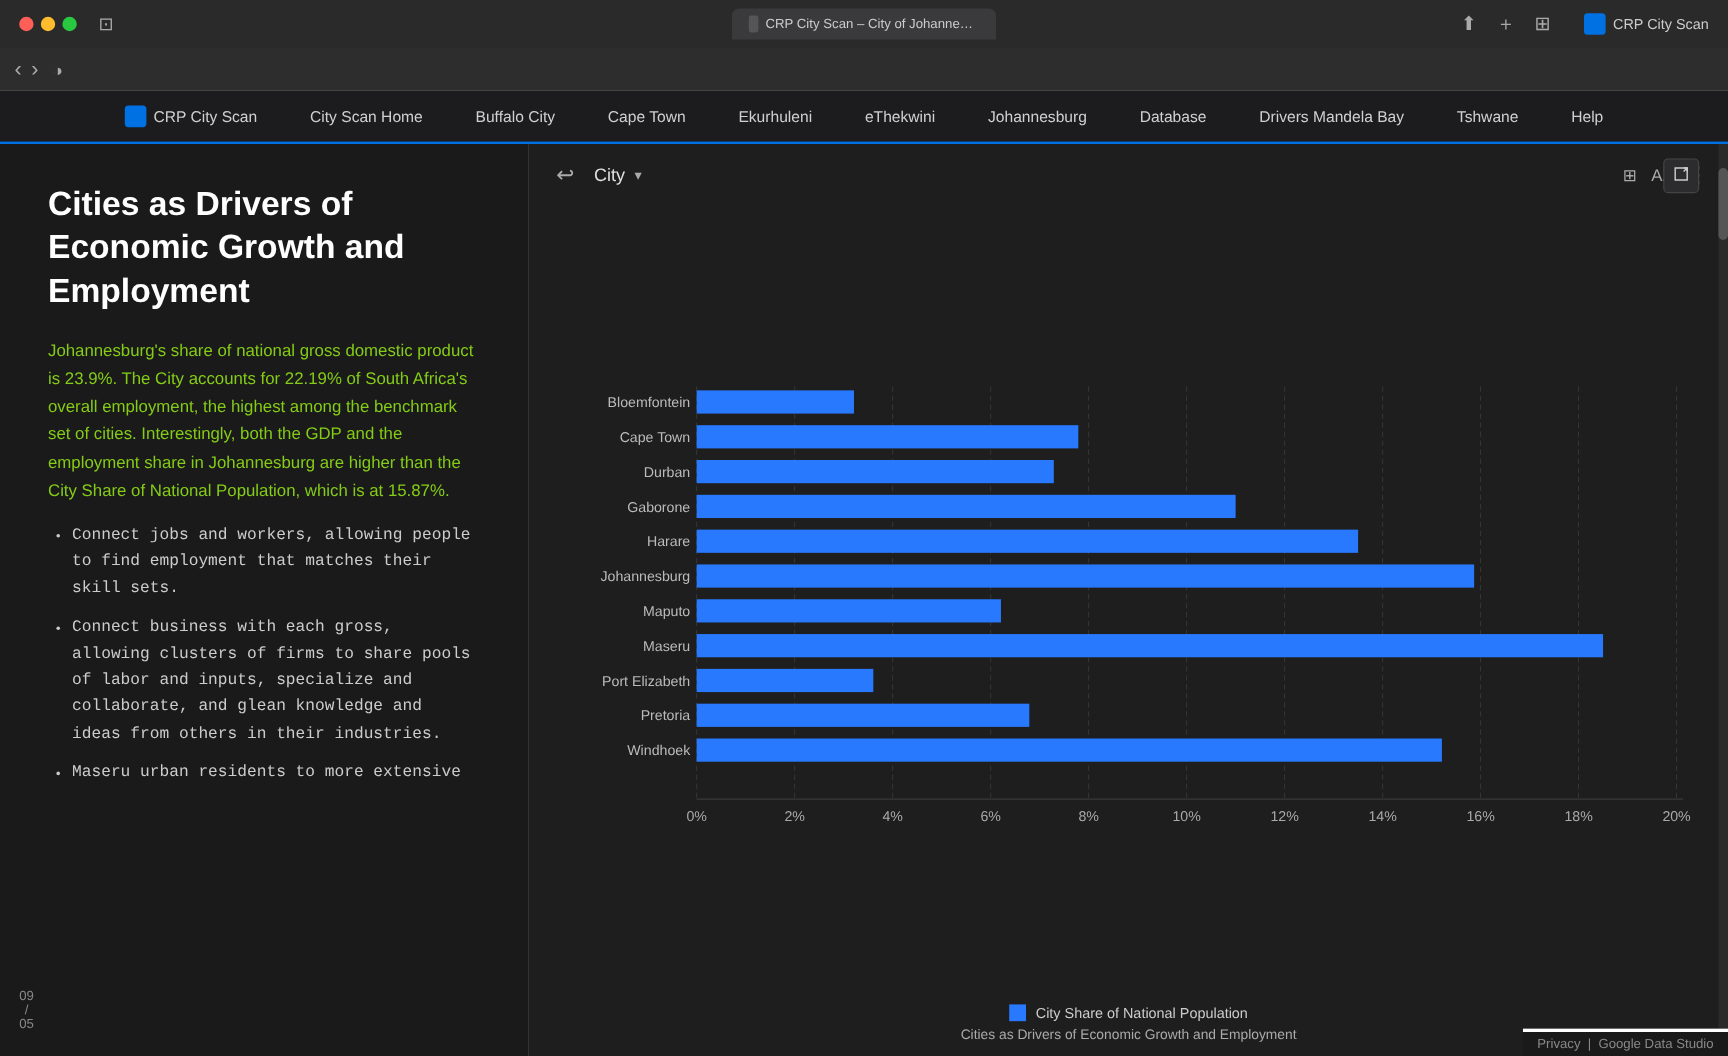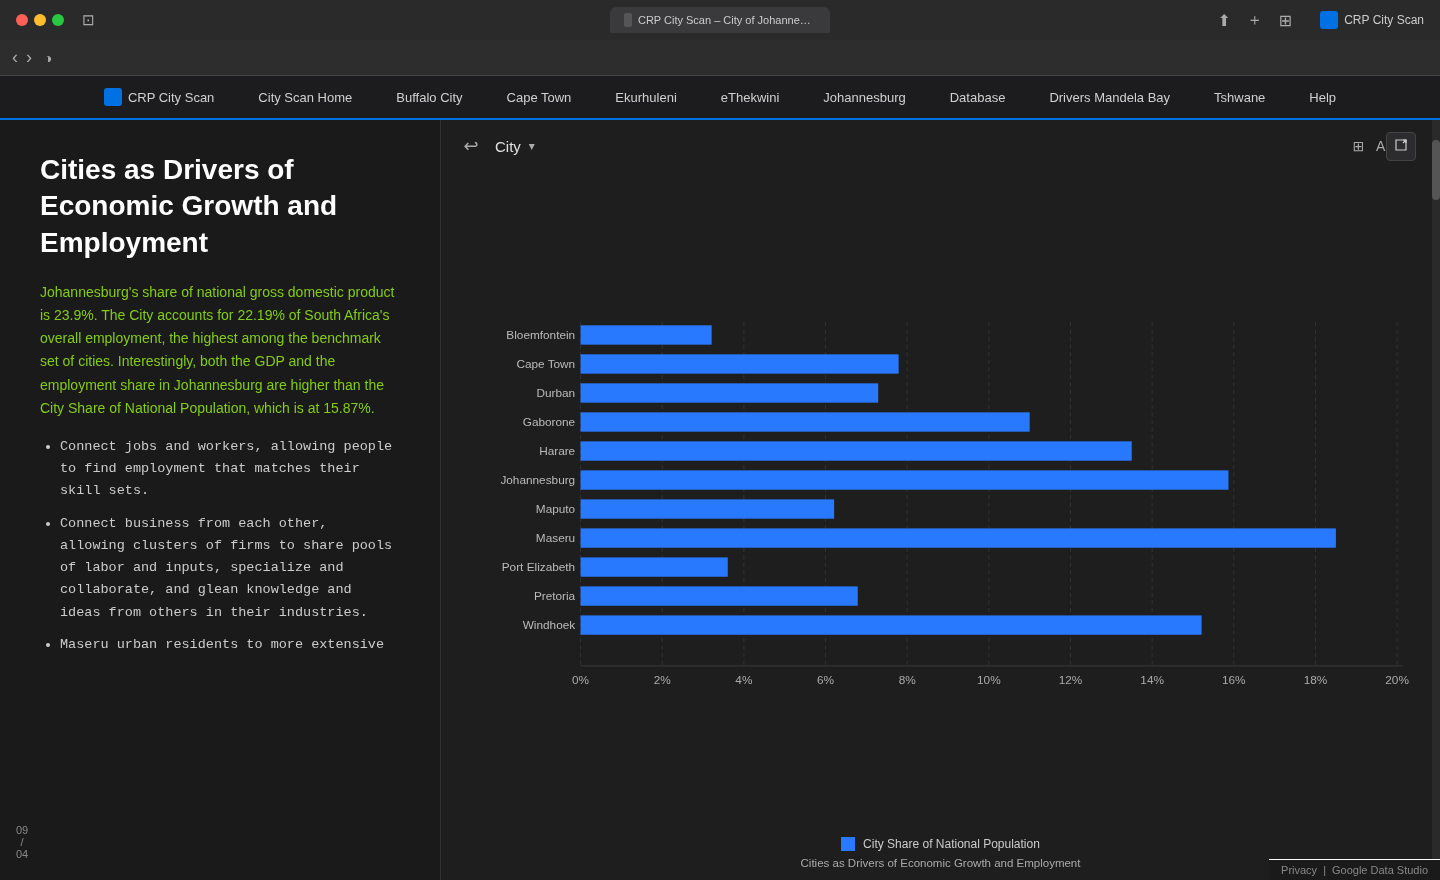--- a/index.html
+++ b/index.html
@@ -258,21 +258,21 @@
       position: fixed;
       bottom: 0;
       right: 0;
       background: #1a1a1a;
       padding: 4px 12px;
       font-size: 11px;
       color: #888;
       display: flex;
       gap: 6px;
       align-items: center;
-      border-top: 1px solid #ffffff;
+      border-top: 3px solid #ffffff;
     }
 
     
     .chart-export-icon {
       position: absolute;
       top: 12px;
       right: 24px;
       background: #2c2c2e;
       border: 1px solid #444;
       border-radius: 4px;
@@ -333,27 +333,27 @@
   <span class="menu-item">Help</span>
 </div>
 
 <div class="main-content">
 
   <div class="left-panel">
     <h1>Cities as Drivers of Economic Growth and Employment</h1>
     <p>Johannesburg's share of national gross domestic product is 23.9%. The City accounts for 22.19% of South Africa's overall employment, the highest among the benchmark set of cities. Interestingly, both the GDP and the employment share in Johannesburg are higher than the City Share of National Population, which is at 15.87%.</p>
     <ul class="bullet-list">
       <li>Connect jobs and workers, allowing people to find employment that matches their skill sets.</li>
-      <li>Connect business from each other, allowing clusters of firms to share pools of labor and inputs, specialize and collaborate, and glean knowledge and ideas from others in their industries.</li>
+      <li>Connect business with each gross, allowing clusters of firms to share pools of labor and inputs, specialize and collaborate, and glean knowledge and ideas from others in their industries.</li>
       <li>Maseru urban residents to more extensive</li>
     </ul>
     <div style="position:absolute; left:16px; bottom:20px; font-size:11px; color:#888; display:flex; flex-direction:column; align-items:center;">
       <span>09</span>
       <span>/</span>
-      <span>04</span>
+      <span>05</span>
     </div>
   </div>
 
   <div style="width:1px; background:#333;"></div>
 
   <div class="right-panel">
 
     <div class="chart-export-icon">
       <svg width="14" height="14" viewBox="0 0 14 14" fill="none" xmlns="http://www.w3.org/2000/svg">
         <path d="M2 2h10v10H2z" stroke="#ccc" stroke-width="1.2" fill="none"></path>

